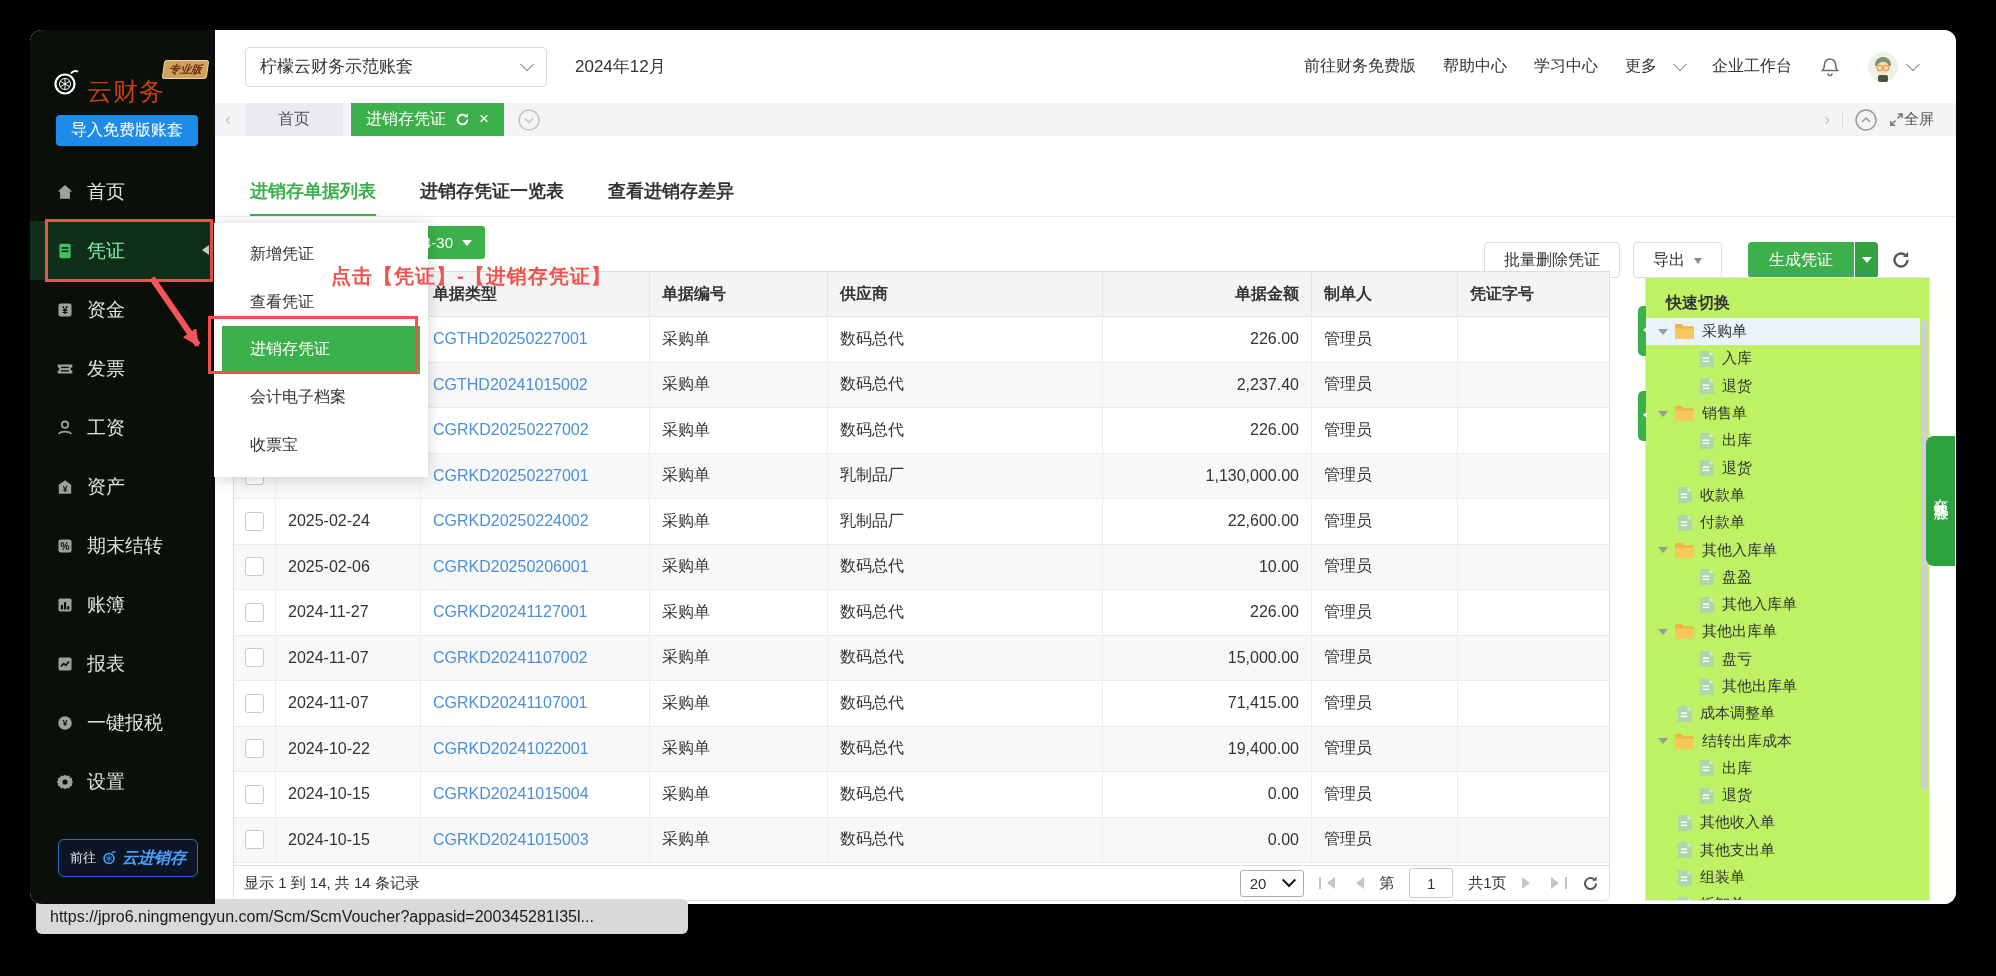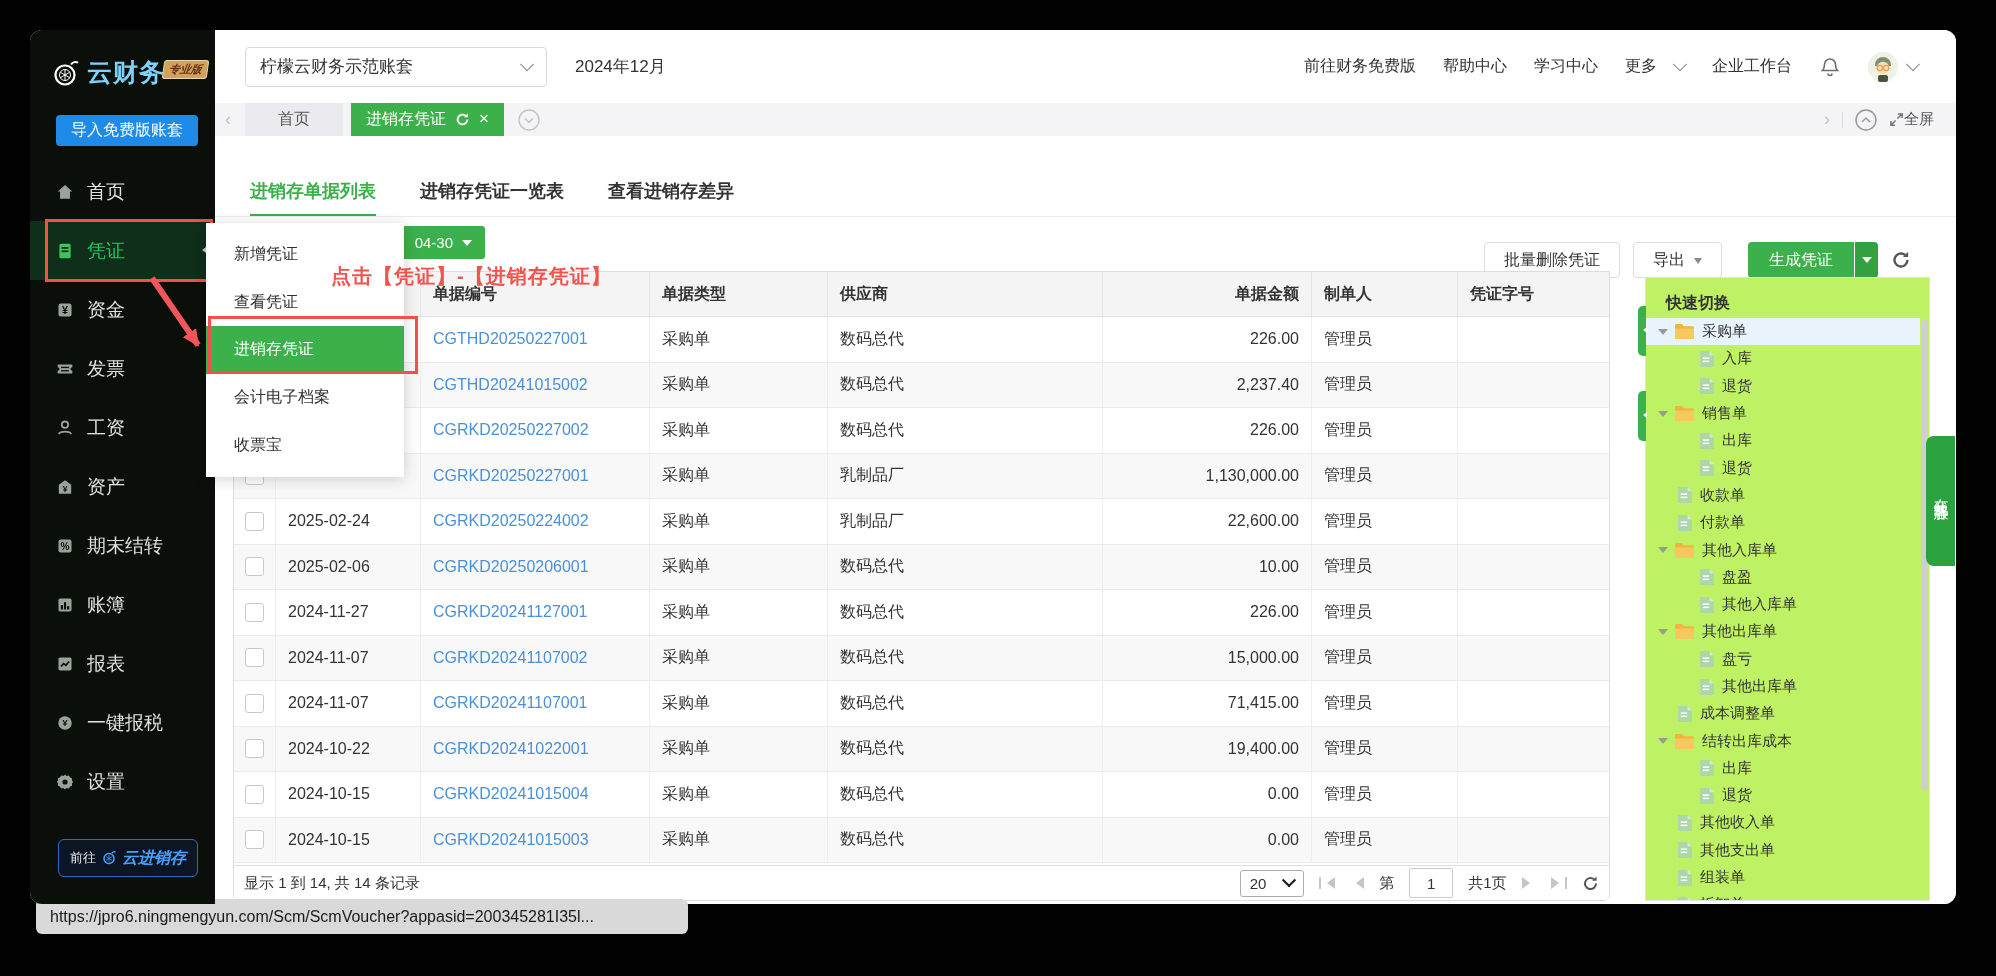--- a/index.html
+++ b/index.html
@@ -4,32 +4,32 @@
 <style>
   html,body{margin:0;padding:0;background:#000;}
   .canvas{position:relative;width:1996px;height:976px;background:#010101;overflow:hidden;
     font-family:"Liberation Sans","DejaVu Sans",sans-serif;-webkit-font-smoothing:antialiased;}
   .window{position:absolute;left:30px;top:30px;width:1926px;height:874px;background:#fff;
     border-radius:12px;overflow:hidden;}
 
   
   .sidebar{position:absolute;left:0;top:0;width:185px;height:100%;background:#0a0f0a;z-index:5;}
   .logo-row{position:absolute;left:20px;top:26px;display:flex;align-items:center;}
-  .logo-text{color:#7dd3fc;font-size:25px;font-weight:bold;margin-left:5px;letter-spacing:1px;}
+  .logo-text{color:#c2410c;font-size:25px;font-weight:normal;margin-left:5px;letter-spacing:1px;margin-top:19px;}
   .logo-badge{position:absolute;left:133px;top:30px;background:#cfa35c;color:#6b2f16;font-size:11px;
     font-weight:bold;font-style:italic;padding:1px 5px;border-radius:3px;transform:skewX(-8deg);
     border:1px solid #ecd6a4;white-space:nowrap;}
   .import-btn{position:absolute;left:26px;top:85px;width:142px;height:31px;background:#1f8be8;
     border-radius:4px;color:#fff;font-size:16px;display:flex;align-items:center;justify-content:center;cursor:pointer;}
   .menu{position:absolute;left:0;top:132px;right:0;}
   .menu-item{position:relative;height:59px;display:flex;align-items:center;padding-left:26px;
     color:#dfe3df;font-size:19px;cursor:pointer;}
   .mi-icon{width:18px;height:18px;margin-right:13px;display:inline-flex;}
   .mi-icon svg{width:100%;height:100%;}
-  .menu-item.active{background:#0f2f1a;color:#22c55e;}
+  .menu-item.active{background:#0f2f1a;color:#86efac;}
   .submenu-tri{position:absolute;right:6px;top:24px;width:0;height:0;border:5px solid transparent;border-right:7px solid #cfcfcf;}
   .sidebar-redbox{position:absolute;left:15px;top:189px;width:162px;height:57px;border:3px solid #f2504c;z-index:40;pointer-events:none;}
   .goto-btn{position:absolute;left:28px;bottom:27px;width:138px;height:36px;background:#0b1524;
     border:1px solid #2c6cc4;border-radius:6px;display:flex;align-items:center;justify-content:center;gap:5px;cursor:pointer;}
   .goto-prefix{color:#e8e8e8;font-size:13px;}
   .goto-label{color:#4aa0ff;font-size:16px;font-weight:bold;font-style:italic;}
 
   
   .top-header{position:absolute;left:185px;top:0;right:0;height:73px;background:#fff;
     border-bottom:1px solid #efefef;display:flex;align-items:center;z-index:3;}
@@ -130,22 +130,22 @@
   .qp-handle{position:absolute;left:1423px;width:8px;height:50px;background:#3cb04a;border-radius:5px 0 0 5px;cursor:pointer;}
   .qp-handle::after{content:"";position:absolute;left:2px;top:21px;width:0;height:0;border:3px solid transparent;border-right:4px solid #fff;}
 
   
   .service-tab{position:absolute;left:1896px;top:406px;width:29px;height:130px;background:#2ca13f;
     border-radius:8px 0 0 8px;color:#fff;display:flex;flex-direction:column;align-items:center;justify-content:center;cursor:pointer;z-index:20;}
   .service-text{writing-mode:vertical-rl;text-orientation:upright;font-size:15px;letter-spacing:3px;}
   .service-collapse{font-size:14px;margin-top:3px;}
 
   
-  .popup{position:absolute;left:176px;top:193px;width:198px;background:#fff;z-index:50;
-    box-shadow:0 2px 14px rgba(0,0,0,.18);padding:8px 0;}
+  .popup{position:absolute;left:184px;top:193px;width:198px;background:#fff;z-index:50;
+    box-shadow:0 2px 14px rgba(0,0,0,.18);padding:8px 8px;}
   .popup-item{height:47.6px;display:flex;align-items:center;padding-left:28px;font-size:16px;color:#333;cursor:pointer;}
   .popup-item.active{background:#3cb04a;color:#fff;}
   .popup-redbox{position:absolute;left:178px;top:286px;width:210px;height:58px;border:3px solid #f2504c;z-index:55;pointer-events:none;box-sizing:border-box;}
   .annotation{position:absolute;left:301px;top:233px;font-size:20px;font-weight:bold;color:#f0544e;z-index:60;letter-spacing:1px;white-space:nowrap;}
   .arrow-svg{position:absolute;left:0;top:0;width:100%;height:100%;pointer-events:none;z-index:70;}
 
   
   .status-url{position:absolute;left:36px;top:899px;width:652px;height:35px;background:#d9d9d9;border-radius:6px;
     display:flex;align-items:center;padding-left:14px;font-size:16px;color:#1a1a1a;box-sizing:border-box;white-space:nowrap;overflow:hidden;}
 </style>
@@ -268,22 +268,22 @@
             </svg>
         </span>
       </div>
 
       <div class="table-box">
         <div class="thead">
           <div class="th c-check">
               <span class="checkbox"></span>
             </div>
           <div class="th">单据日期</div>
+          <div class="th">单据类型</div>
           <div class="th">单据编号</div>
-          <div class="th">单据类型</div>
           <div class="th">供应商</div>
           <div class="th amount">单据金额</div>
           <div class="th">制单人</div>
           <div class="th">凭证字号</div>
         </div>
         <div>
             <div class="trow">
               <div class="td c-check">
                 <span class="checkbox"></span>
               </div>

